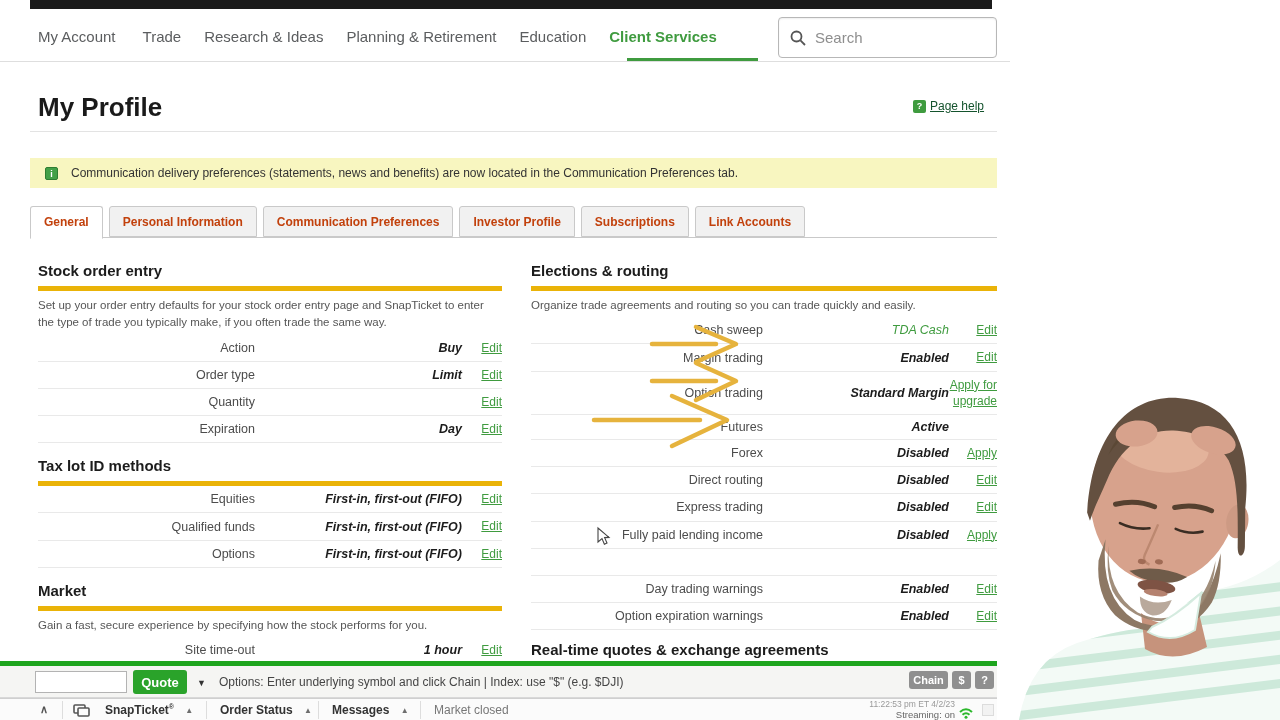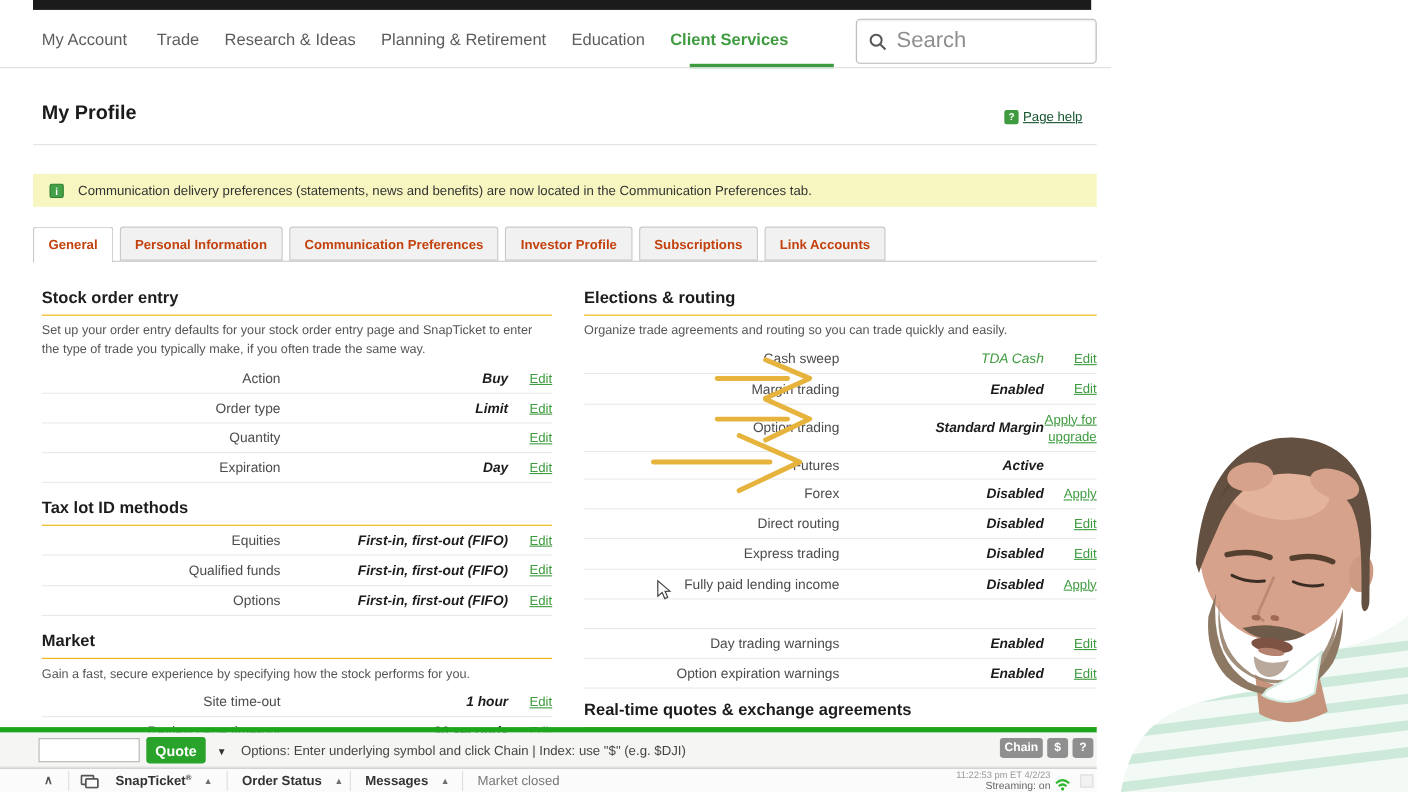--- a/index.html
+++ b/index.html
@@ -11,46 +11,46 @@
 
   
   .main-nav { position:absolute; left:38px; top:28px; display:flex; gap:23px; font-size:15px; color:#5b5d5f; align-items:center; }
   .main-nav .nav-item { cursor:pointer; white-space:nowrap; }
   .main-nav .nav-item:first-child { margin-right:4px; }
   .main-nav .nav-item.active { color:#3f9b3f; font-weight:bold; }
   .nav-underline { position:absolute; left:627px; top:58px; width:131px; height:4px; background:#3f9b3f; }
   .nav-divider { position:absolute; left:0; top:61px; width:1010px; height:1px; background:#dedede; }
 
   .search-box { position:absolute; left:778px; top:17px; width:219px; height:41px; background:#fff; border:1px solid #b7b7b7; border-radius:4px; box-shadow:inset 0 1px 2px rgba(0,0,0,.07); display:flex; align-items:center; padding-left:11px; }
-  .search-box input { border:none; outline:none; font-size:20px; color:#444; width:160px; margin-left:9px; font-family:"Liberation Sans", sans-serif; background:transparent; }
+  .search-box input { border:none; outline:none; font-size:15px; color:#444; width:160px; margin-left:9px; font-family:"Liberation Sans", sans-serif; background:transparent; }
   .search-box input::placeholder { color:#8e8e8e; }
 
   
-  .page-title { position:absolute; left:38px; top:92px; font-size:18px; font-weight:bold; color:#1a1a1a; }
+  .page-title { position:absolute; left:38px; top:92px; font-size:26px; font-weight:bold; color:#1a1a1a; }
   .page-help { position:absolute; left:913px; top:99px; display:flex; align-items:center; gap:4px; cursor:pointer; }
   .page-help .help-badge { width:13px; height:13px; background:#3f9b3f; border-radius:2px; color:#fff; font-size:9px; font-weight:bold; text-align:center; line-height:13px; }
   .page-help .help-text { color:#14532d; font-size:12px; text-decoration:underline; }
   .title-divider { position:absolute; left:30px; top:131px; width:967px; height:1px; background:#e3e3e3; }
 
   
   .banner { position:absolute; left:30px; top:158px; width:967px; height:30px; background:#f8f6c0; display:flex; align-items:center; padding-left:15px; }
   .banner .banner-badge { width:13px; height:13px; background:#43a047; border:1px solid #2e7d32; border-radius:2px; color:#fff; font-size:9px; font-weight:bold; text-align:center; line-height:12px; flex:none; }
   .banner .banner-text { font-size:12px; color:#333; margin-left:13px; }
 
   
   .tabs { position:absolute; left:30px; top:206px; display:flex; }
   .tab { height:31px; line-height:30px; padding:0 13px; margin-right:6px; background:#f1f1f1; border:1px solid #c9c9c9; border-top-left-radius:3px; border-top-right-radius:3px; font-size:12px; font-weight:bold; color:#c2410c; cursor:pointer; white-space:nowrap;text-align:right; }
   .tab.active { background:#fff; height:33px; border-bottom:1px solid #fff; position:relative; z-index:2; }
   .tabs-baseline { position:absolute; left:30px; top:237px; width:967px; height:1px; background:#c9c9c9; z-index:1; }
 
   
   .col { position:absolute; top:258px; }
   .col-left { left:38px; width:464px; }
   .col-right { left:531px; width:466px; }
-  .section-title { font-size:15px; font-weight:bold; color:#1c1c1c; padding:4px 0 7px; border-bottom:1px solid #eab308; }
+  .section-title { font-size:15px; font-weight:bold; color:#1c1c1c; padding:4px 0 7px; border-bottom:5px solid #eab308; }
   .section-desc { font-size:11.5px; color:#565656; line-height:1.5; padding:6px 0 3px; }
   .prow { display:grid; align-items:center; padding:5px 0; border-bottom:1px solid #e9e9e9; font-size:12.5px; min-height:25px;text-align:right; }
   .col-left .prow { grid-template-columns:217px 1fr 40px; }
   .col-right .prow { grid-template-columns:232px 1fr 48px; }
   .prow .plabel { color:#4c4c4c; }
   .prow .pvalue { font-weight:bold; color:#1c1c1c;font-style:italic; }
   .prow .pvalue.as-link { font-weight:normal; color:#3f9b3f; cursor:pointer; }
   .prow .plink { color:#3f9b3f; text-decoration:underline; cursor:pointer; font-size:12px; line-height:1.35; }
   .row-gap { height:26px; }
   .prow.first-warning { border-top:1px solid #e9e9e9; }

